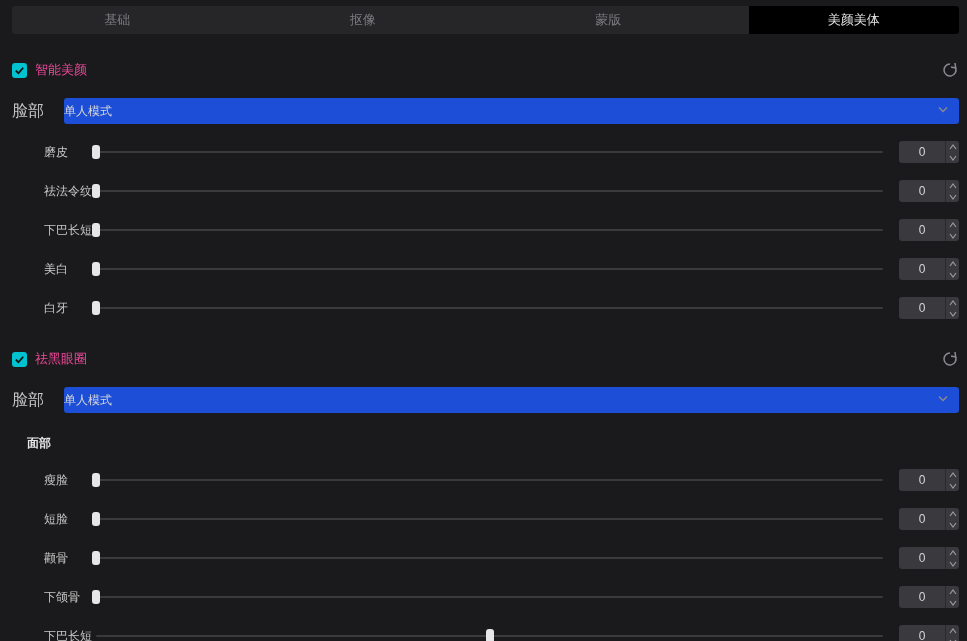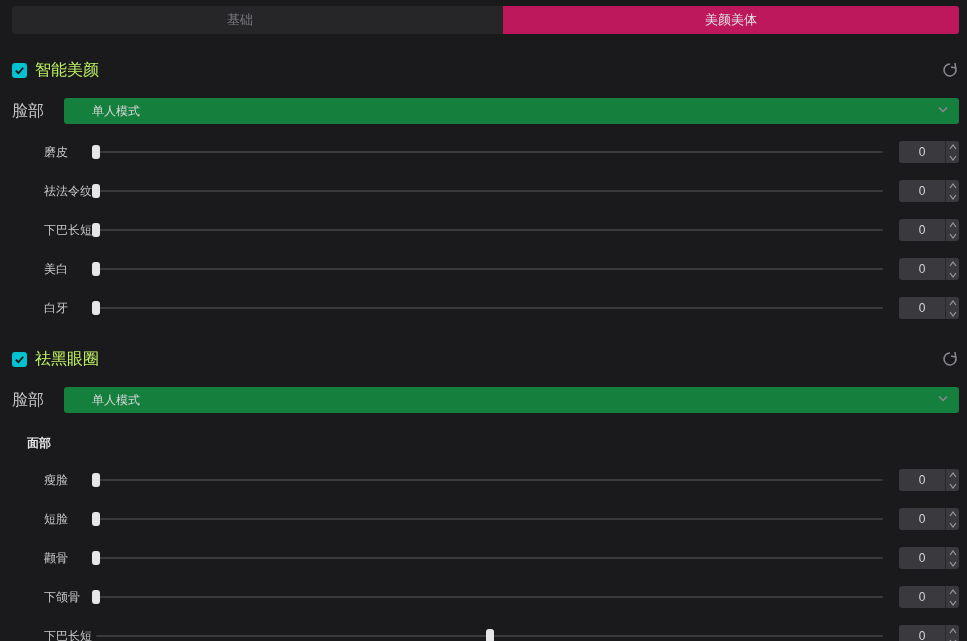--- a/index.html
+++ b/index.html
@@ -28,21 +28,21 @@
   .tab {
     flex: 1 1 0;
     display: flex;
     align-items: center;
     justify-content: center;
     color: #7c7c80;
     font-size: 13px;
     cursor: pointer;
   }
   .tab.active {
-    background: #be185d;
+    background: #000000;
     color: #e6e6e8;
   }
 
   
   .section-hdr {
     display: flex;
     align-items: center;
     margin-top: 26px;
     height: 20px;
   }
@@ -52,22 +52,22 @@
     border-radius: 3px;
     background: #00c2d1;
     display: flex;
     align-items: center;
     justify-content: center;
     margin-right: 8px;
     cursor: pointer;
   }
   .chk svg { width: 11px; height: 11px; }
   .section-title {
-    color: #bef264;
-    font-size: 16px;
+    color: #ec4899;
+    font-size: 13px;
   }
   .reset-icn {
     margin-left: auto;
     width: 18px;
     height: 18px;
     color: #8a8a8e;
     cursor: pointer;
     display: flex;
     align-items: center;
     justify-content: center;
@@ -82,25 +82,25 @@
     height: 26px;
   }
   .row-label {
     width: 52px;
     color: #c8c8c8;
     font-size: 16px;
   }
   .select {
     flex: 1;
     height: 26px;
-    background: #15803d;
+    background: #1d4ed8;
     border-radius: 3px;
     display: flex;
     align-items: center;
-    padding: 0 28px;
+    padding: 0 0;
     color: #d6d6d8;
     position: relative;
     cursor: pointer;
   }
   .select .chevron {
     position: absolute;
     right: 10px;
     top: 50%;
     transform: translateY(-50%);
     color: #8a8a8e;
@@ -185,20 +185,22 @@
     padding-left: 15px;
   }
 </style>
 </head>
 <body>
 
 <div class="root">
 
   <div class="tabs">
     <div class="tab">基础</div>
+    <div class="tab">抠像</div>
+    <div class="tab">蒙版</div>
     <div class="tab active">美颜美体</div>
   </div>
 
   <div class="section-hdr">
     <div class="chk">
       <svg viewBox="0 0 12 12">
           <polyline points="2,6.2 4.8,9 10,3" fill="none" stroke="#111" stroke-width="2"></polyline>
         </svg>
     </div>
     <div class="section-title">智能美颜</div>

